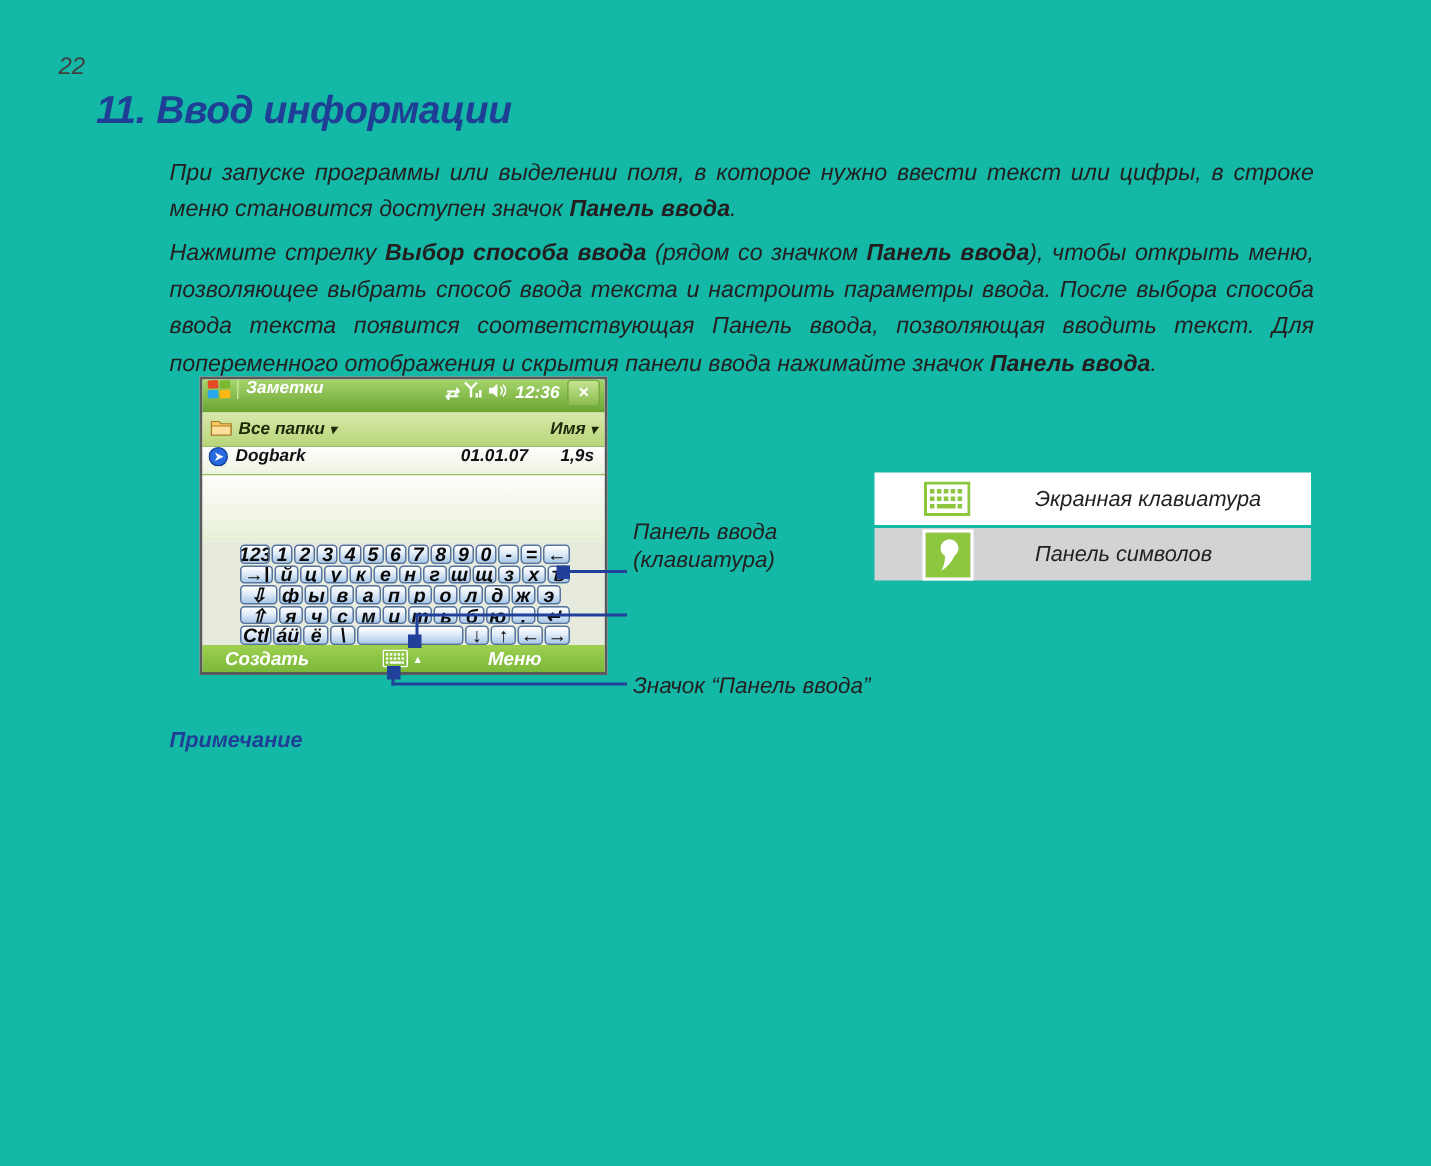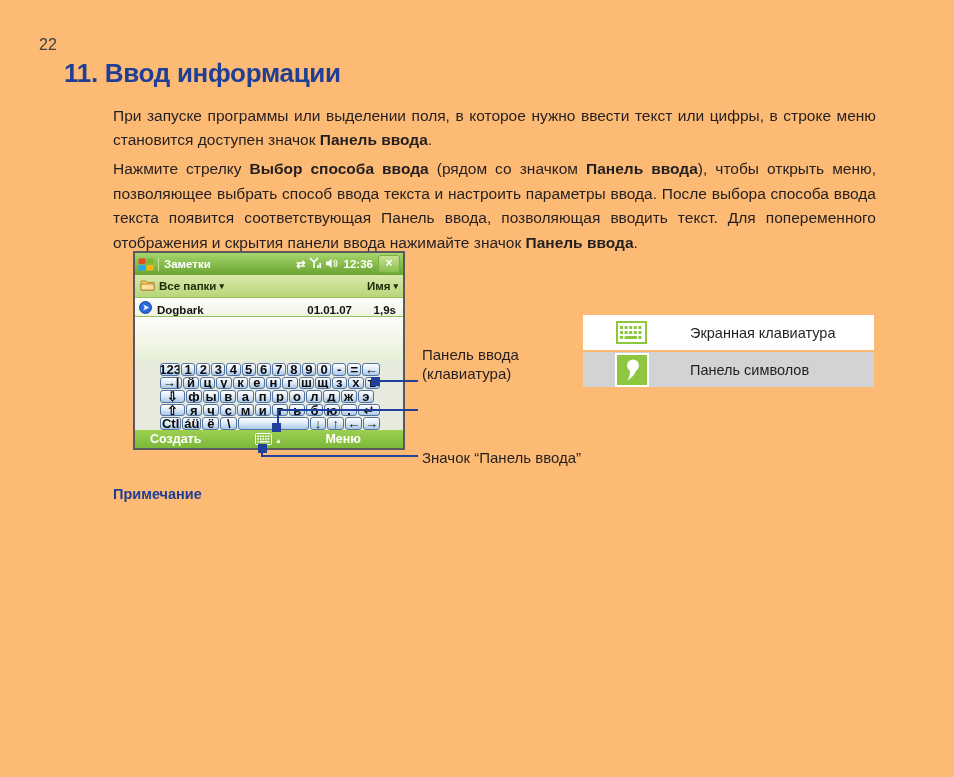--- a/index.html
+++ b/index.html
@@ -1,50 +1,50 @@
 <!DOCTYPE html>
 <html style="--heading-blue: #1f3e96; --annotation-blue: #21409a; --accent-green: #8dc63f; --table-header-bg: #58595b; --table-alt-row: #d1d3d4;"><head>
 <meta charset="utf-8">
 <style>
   html,body { margin:0; padding:0; background:#fff; }
-  .page { position:relative; width:954px; height:777px; background:#fdba74;
-          font-family:"Liberation Sans", sans-serif; color:#231f20; overflow:hidden; }
+  .page { position:relative; width:954px; height:777px; background:#14b8a6;
+          font-family:"Liberation Sans", sans-serif; color:#231f20; overflow:hidden;font-style:italic; }
 
   .page-number { position:absolute; left:39px; top:36px; font-size:16px; color:#404041; }
   .heading { position:absolute; left:64px; top:58px; margin:0; font-size:26px; font-weight:bold;
              color:var(--heading-blue,#1f3e96); letter-spacing:-0.3px; }
 
   .para { position:absolute; left:113px; width:763px; margin:0; font-size:15.5px;
           line-height:24px; text-align:justify; color:#231f20; }
   .p1 { top:104px; }
   .p2 { top:157px; line-height:24.5px; }
   .para b { font-weight:bold; }
 
   
   .device { position:absolute; left:133px; top:251px; width:268px; height:195px;
             border:2px solid #595a5c; background:#fff; z-index:1; }
   .titlebar { height:22px; background:linear-gradient(#a6d56d,#69a431); display:flex;
-              align-items:center; padding:0 3px; }
+              align-items:flex-start; padding:0 3px; }
   .winflag { display:flex; align-items:center; padding-right:4px; border-right:1px solid #c9e59b; }
   .tb-title { color:#fff; font-weight:bold; font-size:11.5px; margin-left:5px; }
   .tb-right { margin-left:auto; display:flex; align-items:center; gap:3px; color:#fff; }
   .sync-glyph { font-size:11px; font-weight:bold; }
   .tb-time { font-size:11.5px; font-weight:bold; margin:0 2px; }
   .closebtn { width:20px; height:16px; background:linear-gradient(#c6e392,#8abd4f);
               border:1px solid #79ad41; border-radius:3px; color:#fff; font-weight:bold;
               font-size:12px; line-height:14px; text-align:center; }
 
   .toolbar { height:22px; background:linear-gradient(#d9e8ab,#b8d579); display:flex;
              align-items:center; padding:0 5px; font-size:11.5px; font-weight:bold; color:#1d2a09; }
   .tb-label { margin:0 3px 0 4px; }
   .caret { font-size:9px; }
   .tb-sort { margin-left:auto; display:flex; align-items:center; }
 
   .listrow { height:20px; background:linear-gradient(#ffffff,#edf3df); border-top:1px solid #95bf57;
-             border-bottom:1px solid #95bf57; display:flex; align-items:flex-end; padding:0 4px;
+             border-bottom:1px solid #95bf57; display:flex; align-items:flex-start; padding:0 4px;
              font-size:11.5px; font-weight:bold; color:#111; box-sizing:border-box; }
   .lr-name { margin-left:5px; }
   .lr-date { margin-left:auto; }
   .lr-dur  { width:44px; text-align:right; padding-right:3px; }
 
   .contentarea { height:44px; background:linear-gradient(#fdfdfb,#e8f0d7); }
 
   .kbarea { height:69px; background:#e7ebde; padding:2px 0 0 25px; box-sizing:border-box; }
   .kb { width:220px; display:flex; flex-direction:column; gap:1px; }
   .kbrow { display:flex; gap:1px; height:12.6px; }

